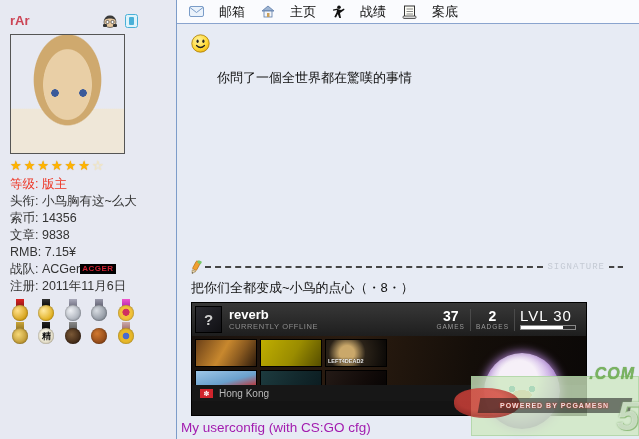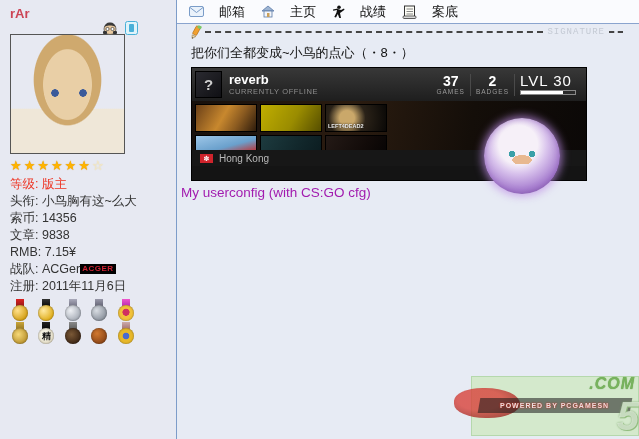--- a/index.html
+++ b/index.html
@@ -2,21 +2,21 @@
 <html><head>
 <meta charset="utf-8">
 <style>
   * { margin:0; padding:0; box-sizing:border-box; }
   html,body { width:639px; height:439px; }
   body { font-family:"Liberation Sans","DejaVu Sans",sans-serif; background:#e7ebf4; overflow:hidden; }
   .page { position:relative; width:639px; height:439px; display:flex; background:#e7ebf4; }
 
   
   .sidebar { width:177px; background:#e7e9f2; border-right:1px solid #7d9cc9; padding:6px 10px 0 10px; flex:none; }
-  .user-head { display:flex; align-items:flex-start; height:22px;flex-direction:column; }
+  .user-head { display:flex; align-items:flex-end; height:22px; }
   .username { color:#cc4455; font-weight:bold; font-size:13px; }
   .head-icons { margin-left:auto; display:flex; align-items:center; gap:7px; margin-right:28px; }
   .avatar-img { width:115px; height:120px; margin-top:6px; border:1px solid #555;
     background:
       radial-gradient(circle at 52% 38%, #e8c9a2 0 16%, transparent 17%),
       radial-gradient(circle at 50% 30%, #c8a36a 0 30%, transparent 31%),
       linear-gradient(160deg,#4a3категор 0,#000 0),
       linear-gradient(165deg,#5a4026 0%,#3a2817 40%,#241810 70%,#18100a 100%);
   }
   .avatar-hair { position:relative; width:100%; height:100%;
@@ -104,21 +104,21 @@
         radial-gradient(ellipse 16px 8px at 16px 12px, #e8b890 0 60%, transparent 62%); }
   .sc-footer { position:absolute; left:0; right:0; bottom:0; height:16px; background:#171717; display:flex; align-items:center; padding:0 8px; gap:6px; }
   .hk-flag { width:13px; height:9px; background:#d0242c; display:flex; align-items:center; justify-content:center; color:#fff; font-size:7px; line-height:7px; flex:none; }
   .sc-location { font-size:10px; color:#b9b9b9; }
 
   .userconfig { margin:4px 0 0 4px; font-size:13.5px; color:#a21caf; cursor:pointer; }
 
   
   .watermark { position:absolute; left:452px; top:356px; width:187px; height:83px; pointer-events:none; z-index:5; }
   .wm-bg { position:absolute; right:0; top:20px; width:168px; height:60px; background:rgba(206,232,192,.78); border:1px solid rgba(150,200,140,.5); }
-  .wm-com { position:absolute; right:4px; top:19px; font-size:16px; font-weight:bold; font-style:italic; color:#6fae52; letter-spacing:1px; text-shadow:0 0 1px #4a8a34; opacity:.9; }
+  .wm-com { position:absolute; right:4px; top:9px; font-size:16px; font-weight:bold; font-style:italic; color:#6fae52; letter-spacing:1px; text-shadow:0 0 1px #4a8a34; opacity:.9; }
   .wm-band { position:absolute; right:8px; top:42px; width:152px; height:15px; background:rgba(25,25,25,.55); transform:skewX(-10deg); display:flex; align-items:center; justify-content:center; }
   .wm-powered { font-size:7px; font-weight:bold; color:#e8dede; letter-spacing:1px; text-shadow:0 0 2px #c03020, 0 0 1px #c03020; transform:skewX(10deg); }
   .wm-big { position:absolute; right:0px; top:40px; font-size:40px; font-weight:bold; font-style:italic; color:rgba(240,246,236,.65); text-shadow:0 0 2px #7aa86a, 1px 1px 0 #9cc488; line-height:40px; }
   .wm-red { position:absolute; left:2px; top:32px; width:66px; height:30px; border-radius:45% 55% 50% 50%; background:radial-gradient(ellipse at 40% 40%, #d8423a 0 40%, #8a1f1a 90%); opacity:.8; }
 
   .icon-svg { display:block; }
 </style>
 </head>
 <body>
 
@@ -222,20 +222,39 @@
             <line x1="4.5" y1="4" x2="11" y2="4" stroke="#888"></line>
             <line x1="4.5" y1="6.5" x2="11" y2="6.5" stroke="#888"></line>
             <line x1="4.5" y1="9" x2="11" y2="9" stroke="#888"></line>
             <rect x="1" y="11" width="13" height="2.4" rx="1" fill="#e8e8e8" stroke="#333" stroke-width="0.8"></rect>
           </svg>
         </span>
         <span>案底</span>
       </span>
     </div>
 
+    <div class="post-body">
+      <span>
+        <svg class="icon-svg" width="19" height="19" viewBox="0 0 19 19">
+          <defs>
+            <radialGradient id="smg" cx="0.38" cy="0.32" r="0.9">
+              <stop offset="0" stop-color="#fff3a0"></stop>
+                <stop offset="0.55" stop-color="#ffd935"></stop>
+                <stop offset="1" stop-color="#e09c00"></stop>
+            </radialGradient>
+          </defs>
+          <circle cx="9.5" cy="9.5" r="8.7" fill="url(#smg)" stroke="#a87800" stroke-width="0.8"></circle>
+          <ellipse cx="6.6" cy="7.3" rx="1.1" ry="1.7" fill="#222"></ellipse>
+          <ellipse cx="12.4" cy="7.3" rx="1.1" ry="1.7" fill="#222"></ellipse>
+          <path d="M5.5 11.5 Q9.5 15.5 13.5 11.5" fill="none" stroke="#222" stroke-width="1.2" stroke-linecap="round"></path>
+        </svg>
+      </span>
+      <div class="post-text">你問了一個全世界都在驚嘆的事情</div>
+      <div class="post-spacer"></div>
+    </div>
 
     <div class="sig-divider">
       <span>
         <svg class="icon-svg" width="14" height="15" viewBox="0 0 14 15">
           <rect x="5" y="1" width="4.5" height="9" rx="1" fill="#f0a030" stroke="#b06a10" stroke-width="0.6" transform="rotate(28 7 6)"></rect>
           <path d="M3.2 9.8 L6.8 11.6 L3.0 13.4 Z" fill="#e8d8b0" stroke="#8a6a30" stroke-width="0.5"></path>
           <path d="M3.2 12.2 L4.4 12.9 L3.0 13.4 Z" fill="#333"></path>
           <rect x="8.6" y="0.4" width="4" height="3" rx="1" fill="#7ac86a" transform="rotate(28 10 2)"></rect>
         </svg>
       </span>

